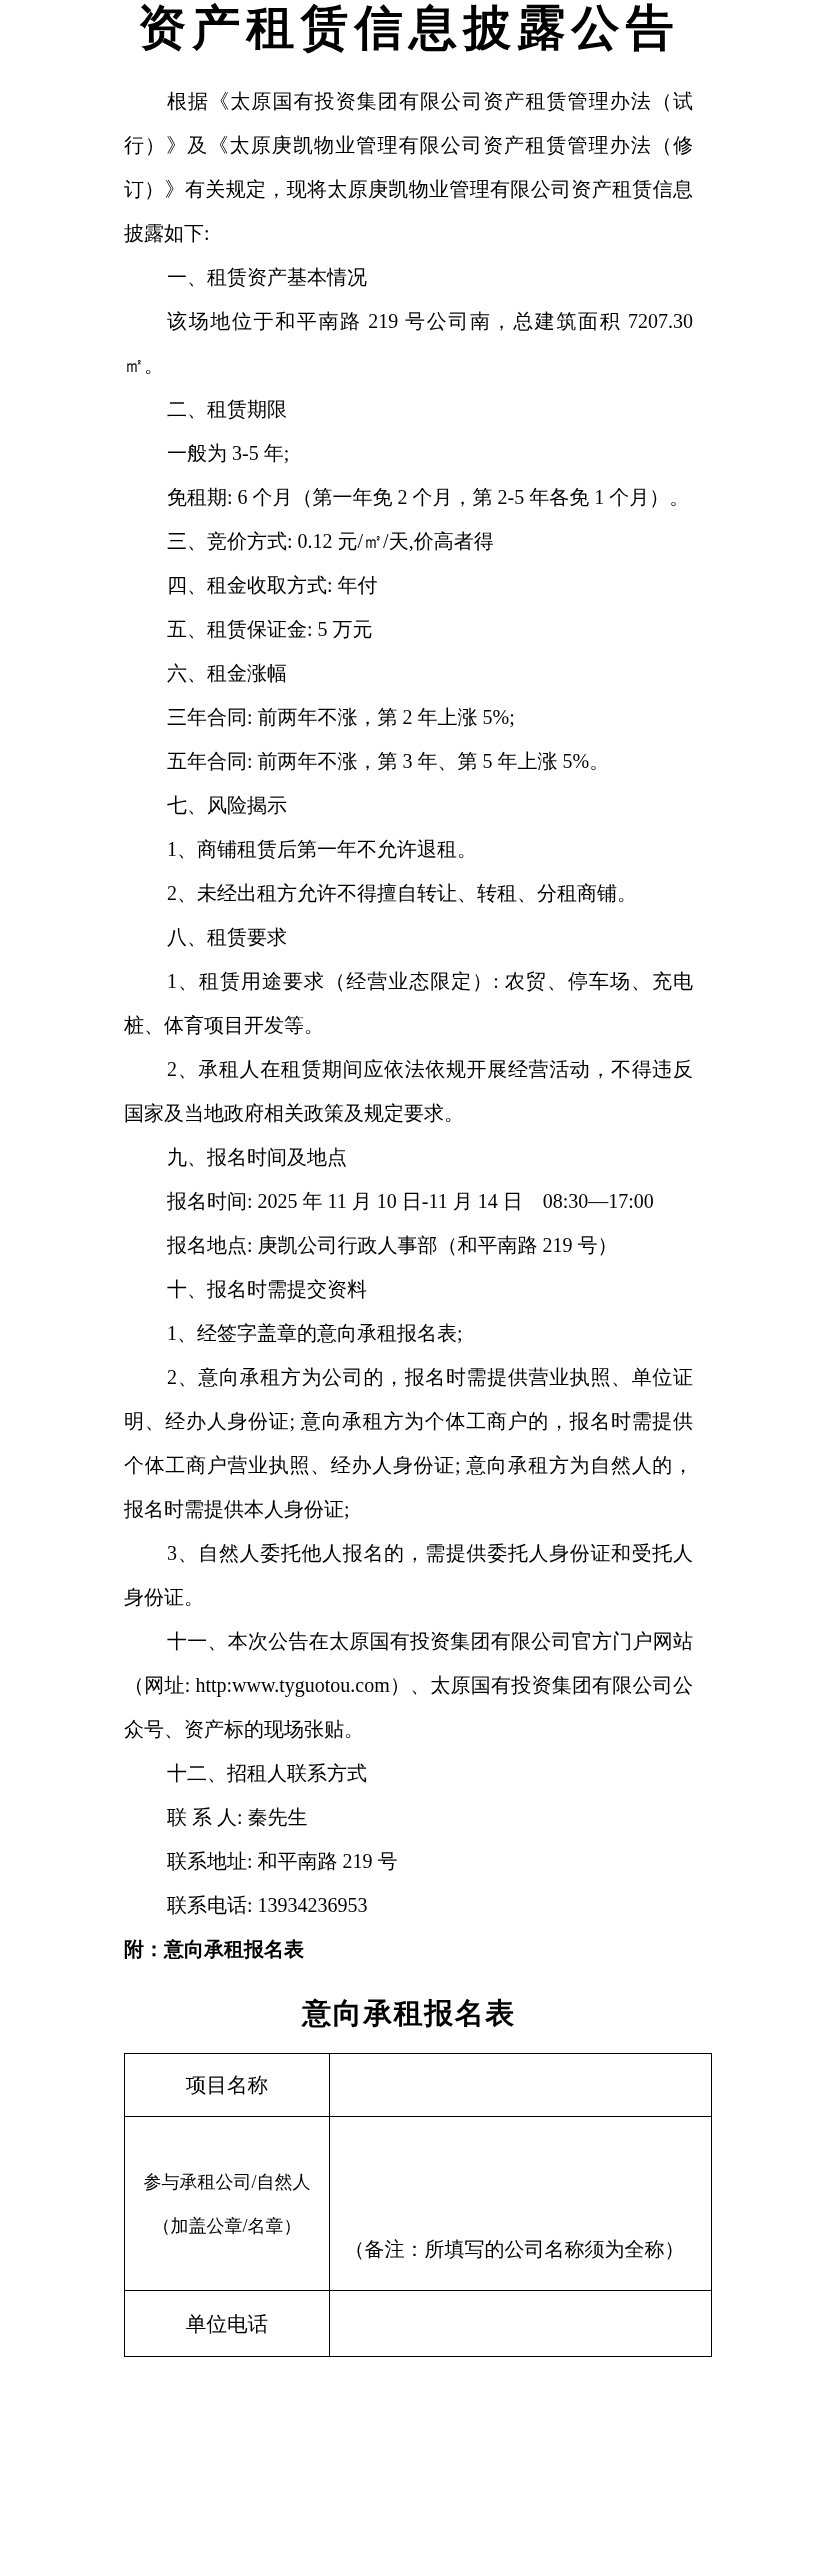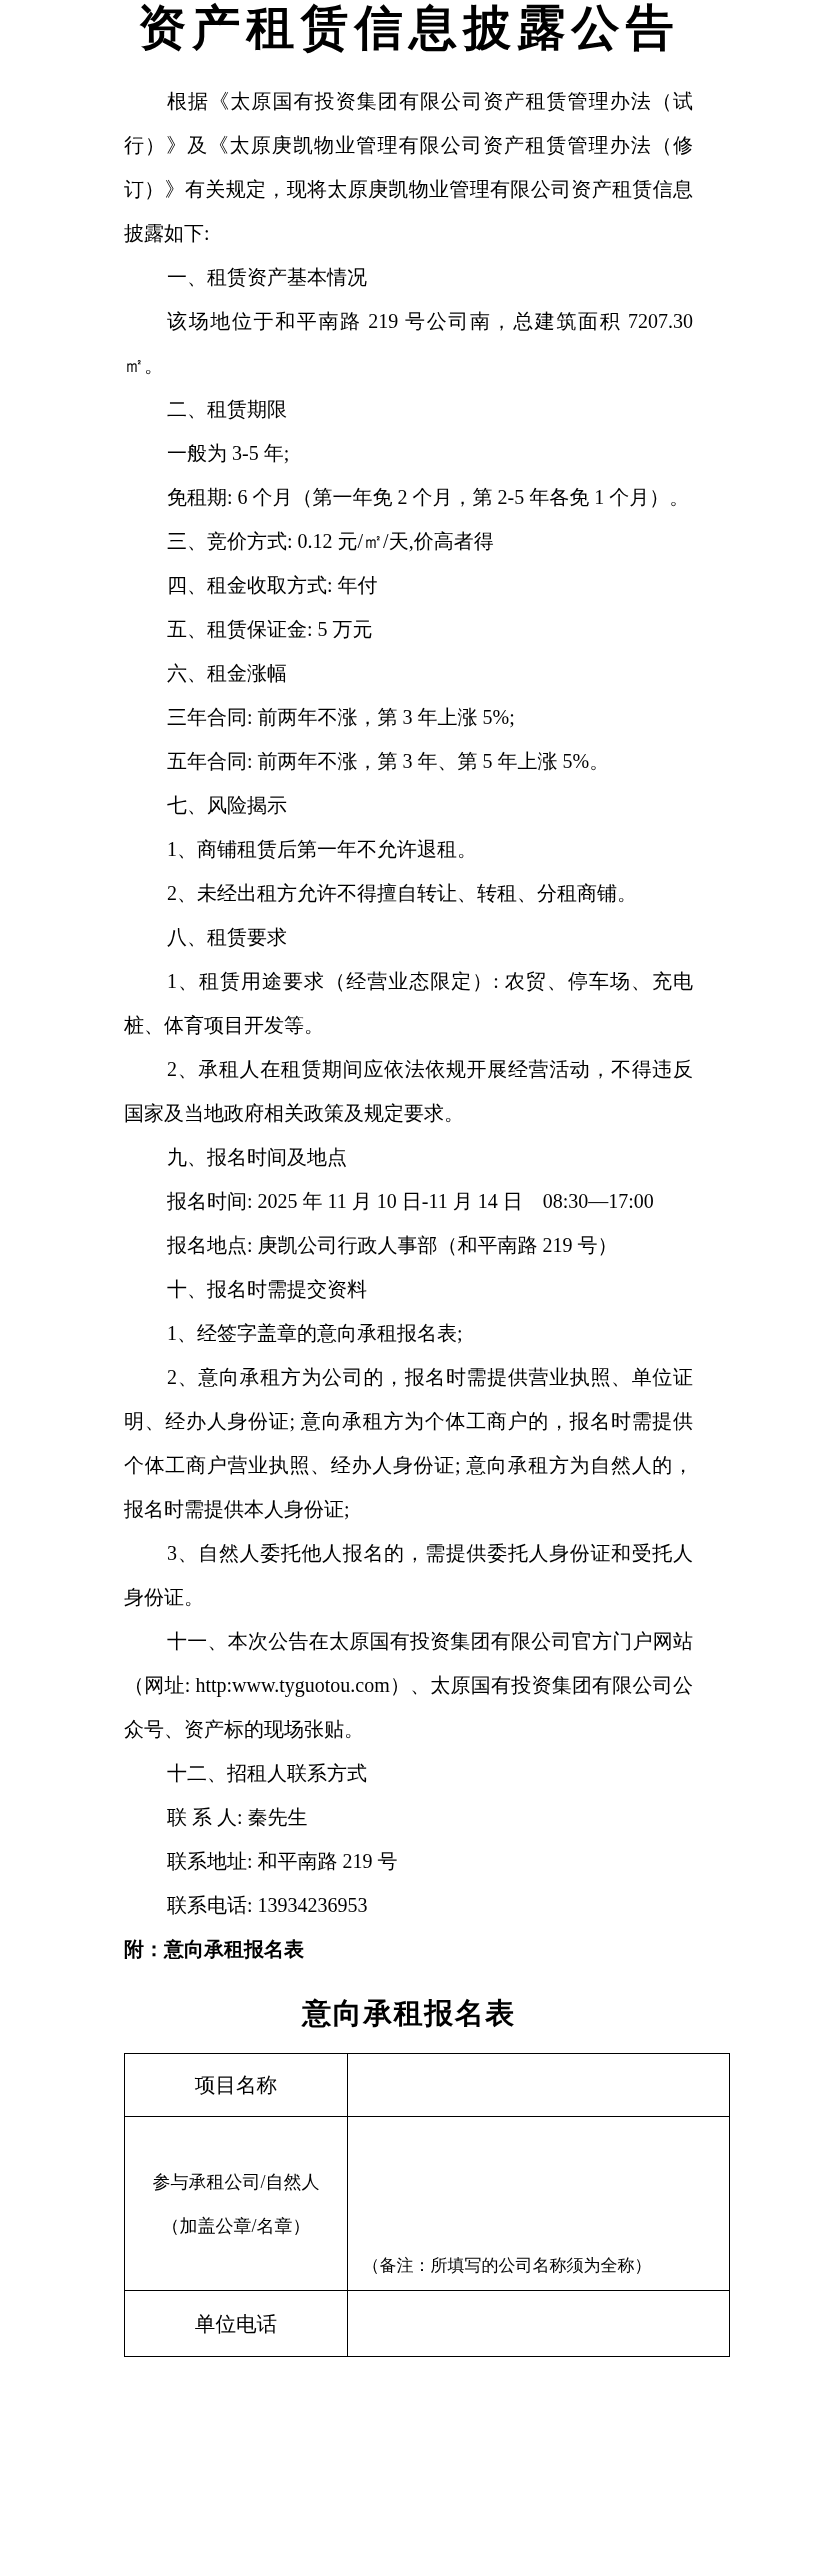--- a/index.html
+++ b/index.html
@@ -29,26 +29,26 @@
     font-family:"Liberation Sans","DejaVu Sans",sans-serif;
     font-weight:700; font-size:29px; line-height:33px; letter-spacing:1.5px;
   }
   .form-table {
     margin:23px 0 0 124px;
     border-collapse:collapse; table-layout:fixed; width:577px;
   }
   .form-table td { border:1.5px solid #000; padding:0; }
   .form-table .lcell {
     width:196px; text-align:center; vertical-align:middle;
-    font-size:20.6px; line-height:44px; padding:0 13px;
+    font-size:20.6px; line-height:44px; padding:0 4px;
   }
   .form-table .vcell { width:381px; position:relative; }
   .form-table .vnote {
-    position:absolute; left:14.4px; bottom:13px;
-    font-size:17px; white-space:nowrap;
+    position:absolute; left:14.4px; bottom:27px;
+    font-size:20px; white-space:nowrap;
   }
   .form-table tr:nth-child(1) { height:63px; }
   .form-table tr:nth-child(2) { height:174px; }
   .form-table tr:nth-child(3) { height:66px; }
   .form-table tr:nth-child(4) { height:71px; }
   .form-table tr:nth-child(5) { height:129px; }
   .form-table tr:nth-child(6) { height:140px; }
   .form-table tr:nth-child(7) { height:130px; }
   .form-table tr:nth-child(2) .l1,
   .form-table tr:nth-child(2) .l2 { font-size:18px; }
@@ -63,21 +63,21 @@
       <p class="indent">根据《太原国有投资集团有限公司资产租赁管理办法（试行）》及《太原庚凯物业管理有限公司资产租赁管理办法（修订）》有关规定，现将太原庚凯物业管理有限公司资产租赁信息披露如下:</p>
       <p class="indent">一、租赁资产基本情况</p>
       <p class="indent">该场地位于和平南路 219 号公司南，总建筑面积 7207.30 ㎡。</p>
       <p class="indent">二、租赁期限</p>
       <p class="indent">一般为 3-5 年;</p>
       <p class="indent">免租期: 6 个月（第一年免 2 个月，第 2-5 年各免 1 个月）。</p>
       <p class="indent">三、竞价方式: 0.12 元/㎡/天,价高者得</p>
       <p class="indent">四、租金收取方式: 年付</p>
       <p class="indent">五、租赁保证金: 5 万元</p>
       <p class="indent">六、租金涨幅</p>
-      <p class="indent">三年合同: 前两年不涨，第 3 年上涨 5%;</p>
+      <p class="indent">三年合同: 前两年不涨，第 2 年上涨 5%;</p>
       <p class="indent">五年合同: 前两年不涨，第 3 年、第 5 年上涨 5%。</p>
       <p class="indent">七、风险揭示</p>
       <p class="indent">1、商铺租赁后第一年不允许退租。</p>
       <p class="indent">2、未经出租方允许不得擅自转让、转租、分租商铺。</p>
       <p class="indent">八、租赁要求</p>
       <p class="indent">1、租赁用途要求（经营业态限定）: 农贸、停车场、充电桩、体育项目开发等。</p>
       <p class="indent">2、承租人在租赁期间应依法依规开展经营活动，不得违反国家及当地政府相关政策及规定要求。</p>
       <p class="indent">九、报名时间及地点</p>
       <p class="indent">报名时间: 2025 年 11 月 10 日-11 月 14 日　08:30—17:00</p>
       <p class="indent">报名地点: 庚凯公司行政人事部（和平南路 219 号）</p>

